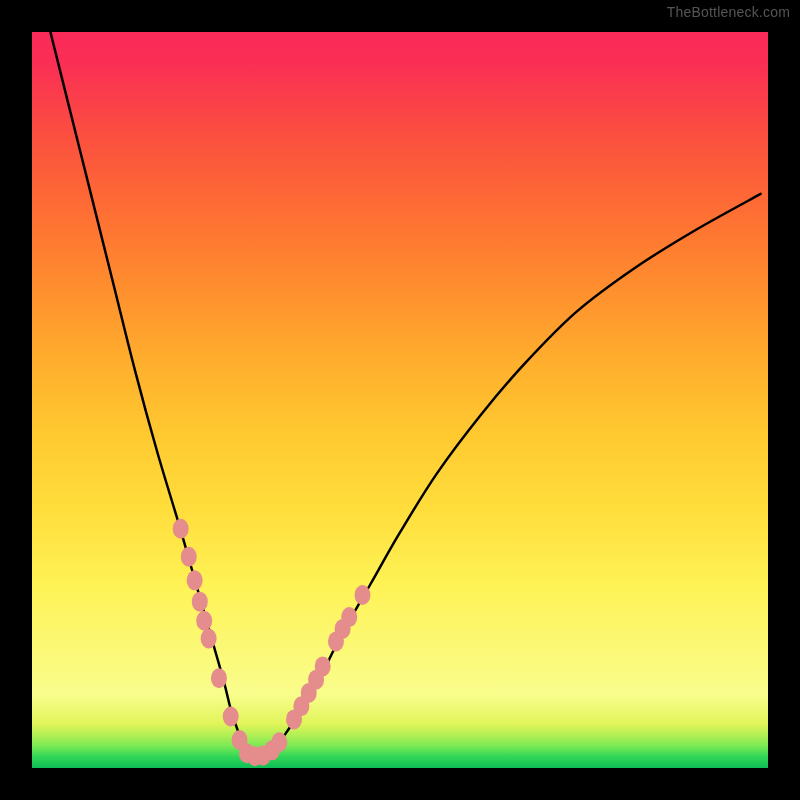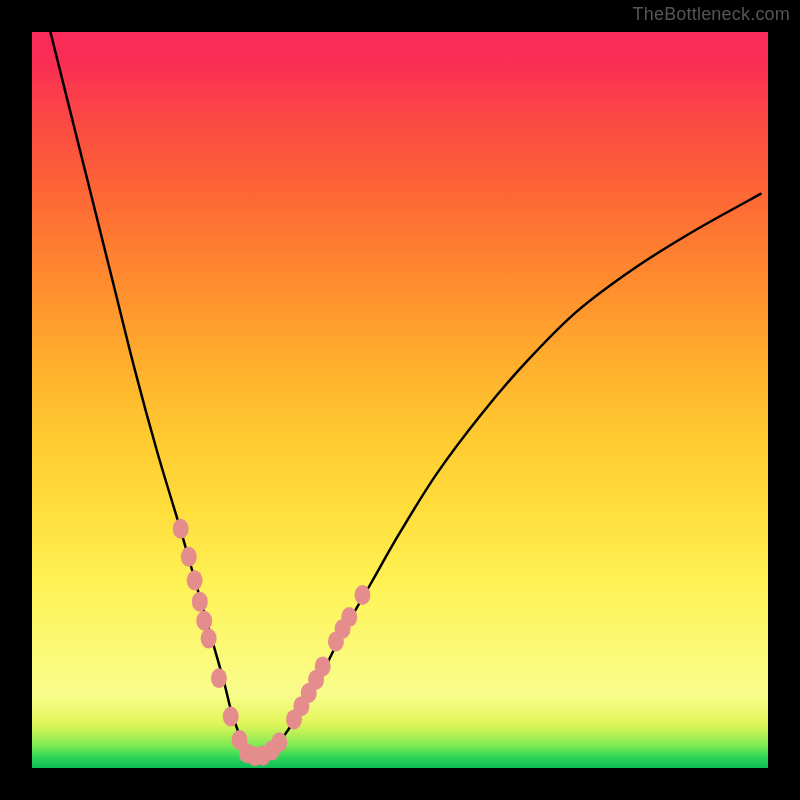--- a/index.html
+++ b/index.html
@@ -15,21 +15,21 @@
     height: 800px;
     background: #000;
     position: relative;
     box-sizing: border-box;
   }
   .watermark {
     position: absolute;
     top: 4px;
     right: 10px;
     color: #555;
-    font-size: 18px;
+    font-size: 14px;
     font-weight: 500;
     letter-spacing: 0.2px;
     z-index: 5;
   }
   .plot {
     position: absolute;
     left: 32px;
     top: 32px;
     width: 736px;
     height: 736px;

